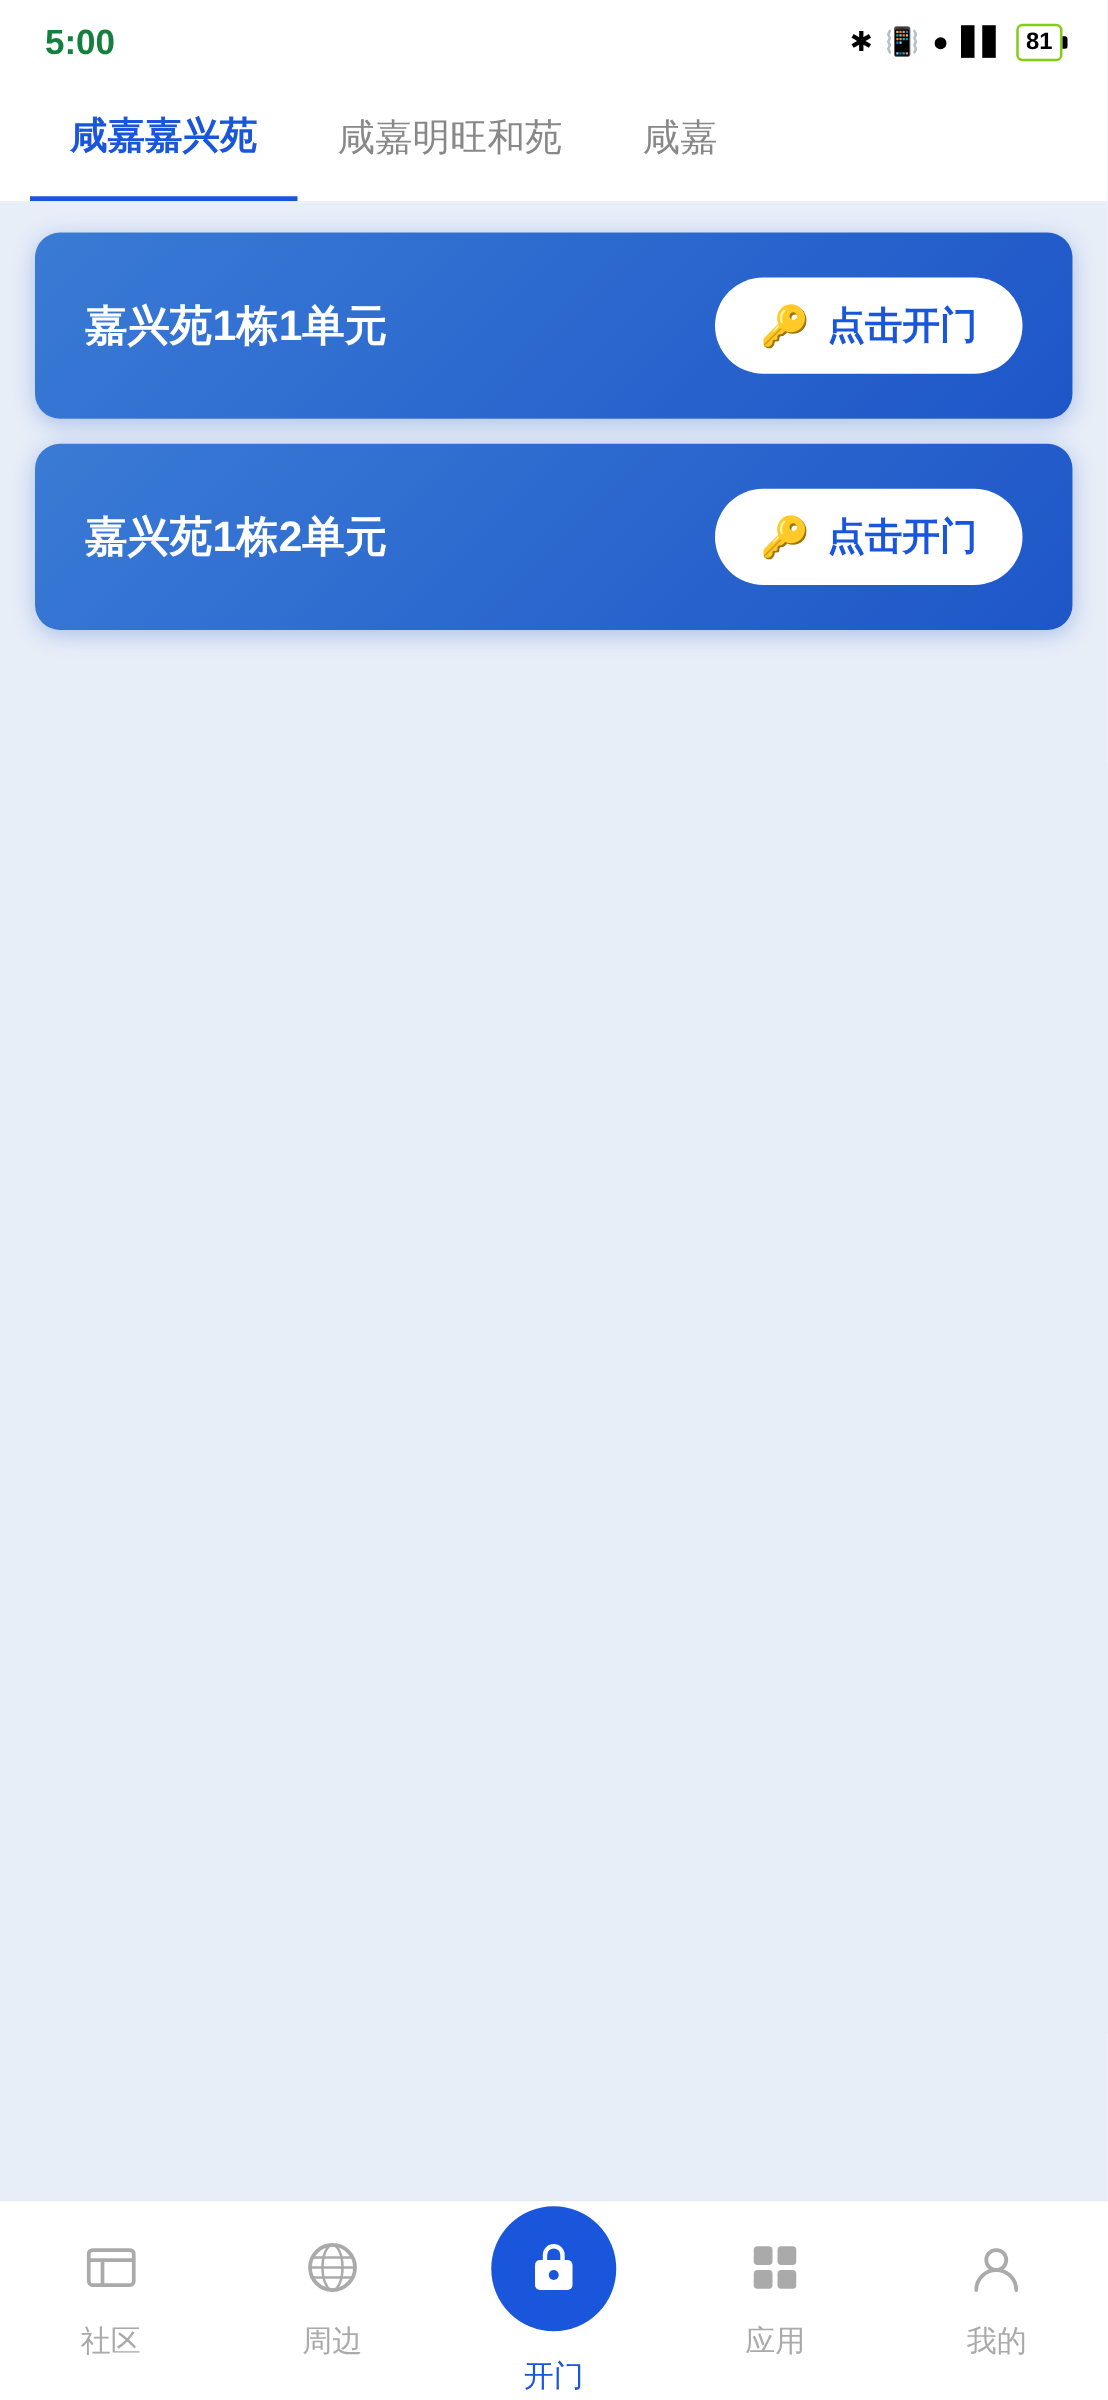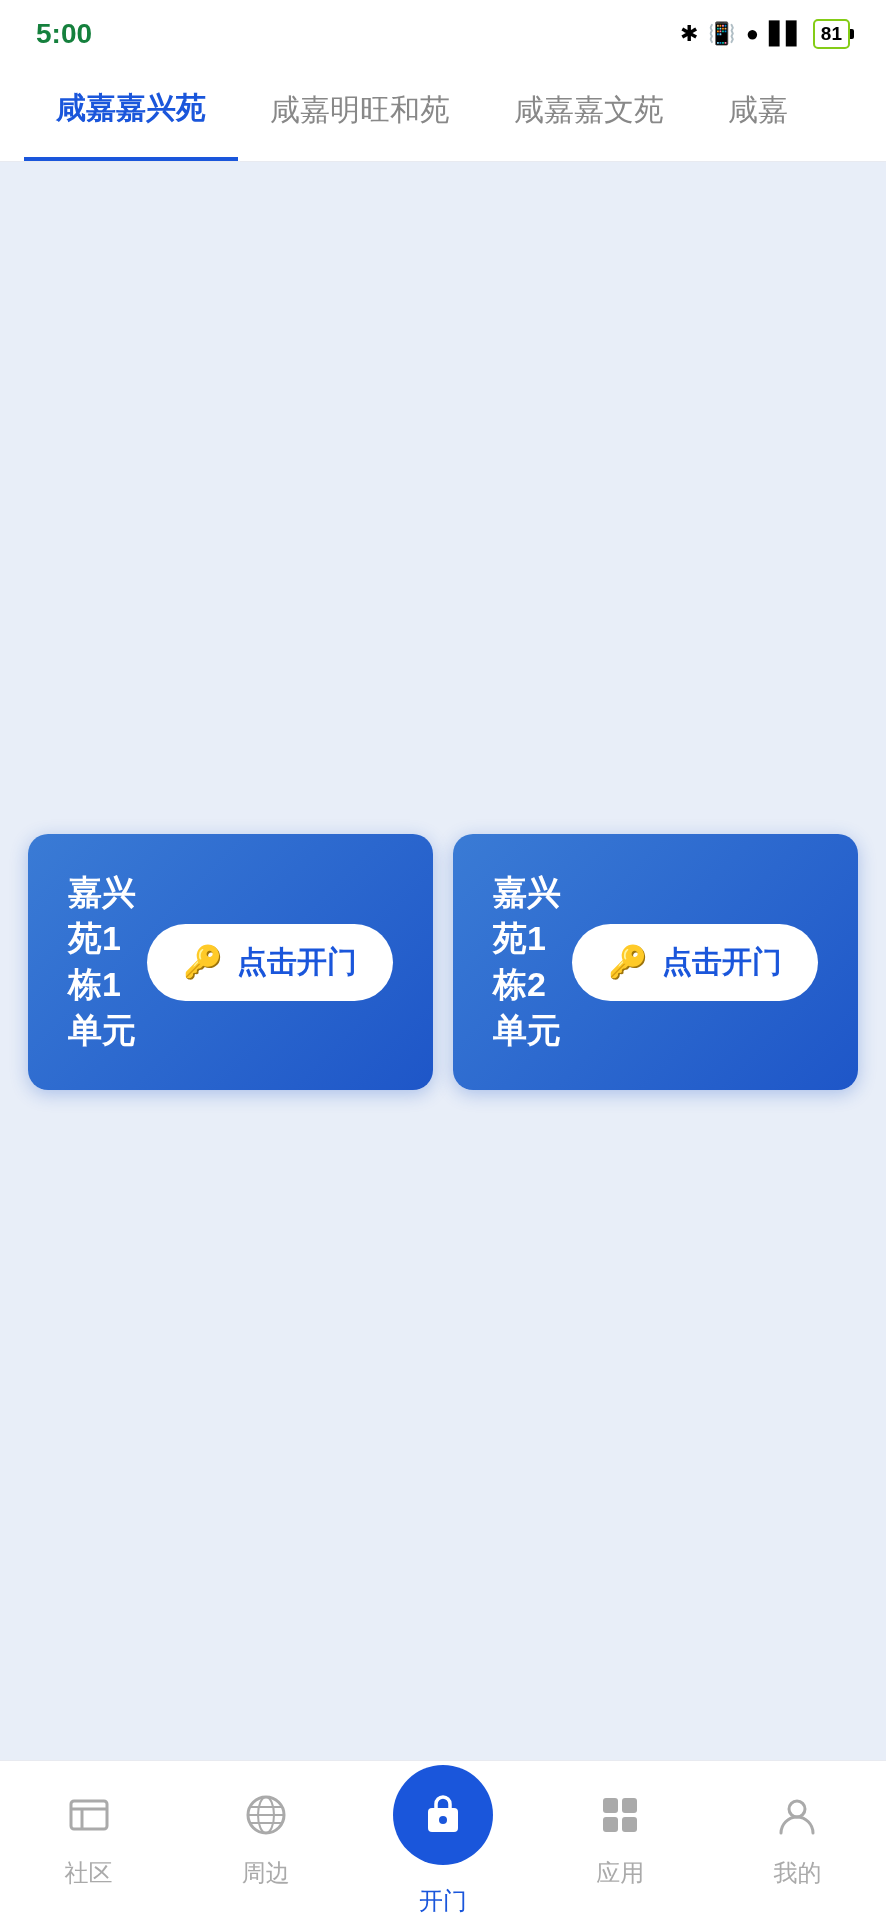--- a/index.html
+++ b/index.html
@@ -111,23 +111,22 @@
       border-left: 4px solid #1a56db;
       background: #f5f7ff;
     }
 
     
     .content-area {
       flex: 1;
       padding: 24px 28px;
       background: #e8eef8;
       display: flex;
-      flex-direction: row;
+      flex-direction: column;
       gap: 20px;
-      align-items: center;
     }
 
     
     .door-card {
       display: flex;
       align-items: center;
       justify-content: space-between;
       background: linear-gradient(135deg, #3a7bd5 0%, #1e56c8 100%);
       border-radius: 20px;
       padding: 36px 40px;
@@ -211,21 +210,20 @@
     <span>📳</span>
     <span>●</span>
     <span>▋▋</span>
     <span class="battery-box">81</span>
   </div>
 </div>
 
 <div class="top-tabs">
   <div class="top-tab active">咸嘉嘉兴苑</div>
   <div class="top-tab">咸嘉明旺和苑</div>
-  <div class="top-tab">咸嘉嘉文苑</div>
   <div class="top-tab">咸嘉</div>
 </div>
 
 <div class="main-content">
 
 
   <div class="content-area">
 
     <div class="door-card">
       <span class="door-card-title">嘉兴苑1栋1单元</span>

